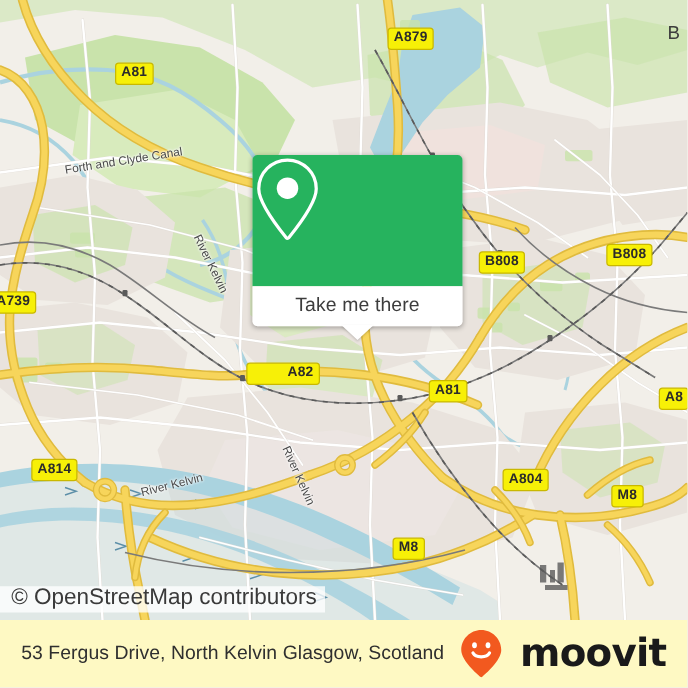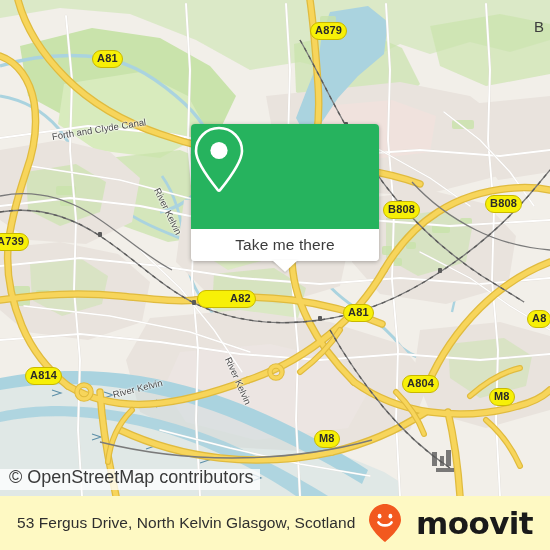--- a/index.html
+++ b/index.html
@@ -18,21 +18,21 @@
     background: #f2efe9;
     overflow: hidden;
   }
   #map svg { position: absolute; left: 0; top: 0; display: block; }
 
   
   .shield {
     position: absolute;
     background: #f7f007;
     border: 1.5px solid #c9b800;
-    border-radius: 9px;
+    border-radius: 3px;
     color: #2b2b2b;
     font-size: 11px;
     font-weight: bold;
     line-height: 13px;
     padding: 1px 4px 2px 4px;
     letter-spacing: 0.2px;
     white-space: nowrap;
     font-family: "Liberation Sans", sans-serif;
   }
 
@@ -49,22 +49,22 @@
     position: absolute;
     color: #3d3d3d;
     font-size: 15px;
     white-space: nowrap;
     font-family: "Liberation Sans", sans-serif;
   }
 
   
   #callout {
     position: absolute;
-    left: 191px; top: 124px;
-    width: 188px;
+    left: 202px; top: 124px;
+    width: 168px;
     border-radius: 4px;
     box-shadow: 0 1px 4px rgba(0,0,0,0.30);
     overflow: visible;
     z-index: 40;
   }
   #callout-top {
     height: 105px;
     background: #26b35e;
     border-radius: 4px 4px 0 0;
     display: flex; align-items: center; justify-content: center;

